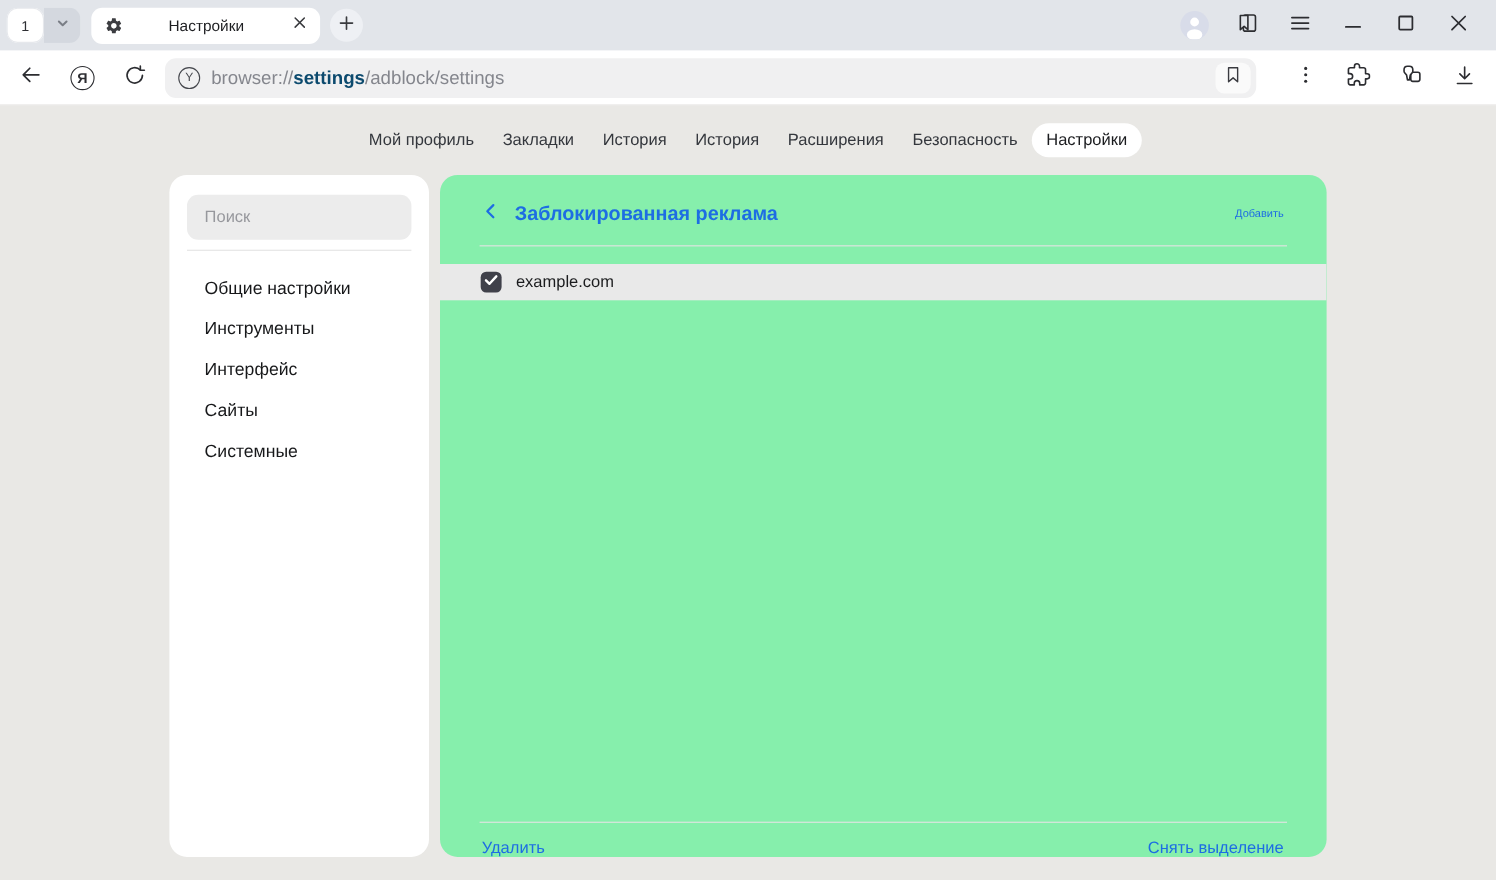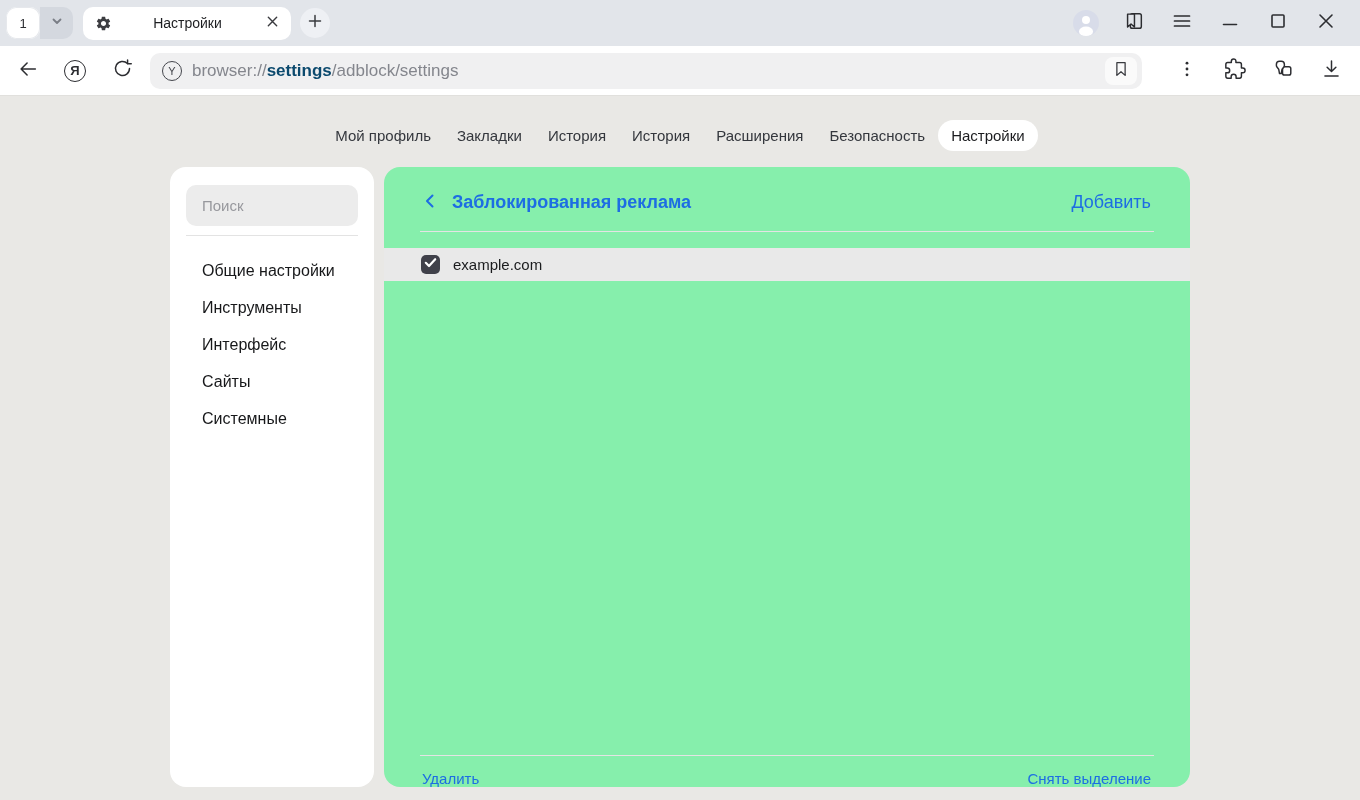--- a/index.html
+++ b/index.html
@@ -36,39 +36,39 @@
     display:flex; align-items:center; justify-content:center; font-size:11px; font-weight:500; color:#45474d; }
   .url-text { margin-left:10px; font-size:17px; color:#84868d; white-space:nowrap; }
   .url-text b { color:#0c4a6e; font-weight:700; }
   .url-spacer { flex:1; }
   .bookmark-btn { width:32px; height:28px; background:#fafafa; border-radius:8px;
     display:flex; align-items:center; justify-content:center; }
   .rbtn { width:32px; height:30px; display:flex; align-items:center; justify-content:center; margin-left:16px; flex:0 0 auto; }
 
   
   .content { height:704px; background:#e9e8e5; }
-  .navrow { display:flex; justify-content:center; align-items:center; padding-top:24px; }
+  .navrow { display:flex; justify-content:center; align-items:center; padding-top:16px; }
   .navtab { font-size:15px; color:#34373d; padding:7px 13px; border-radius:17px; white-space:nowrap; }
   .navtab.active { background:#ffffff; color:#1b1c1f; }
 
   .panels { display:flex; justify-content:center; gap:10px; margin-top:16px; }
-  .sidebar { width:204px; height:620px; background:#ffffff; border-radius:16px; padding-top:18px; }
+  .sidebar { width:236px; height:620px; background:#ffffff; border-radius:16px; padding-top:18px; }
   .search-wrap { margin:0 16px; height:41px; background:#ececec; border-radius:10px; display:flex; align-items:center; }
   .search-wrap input { width:100%; height:100%; background:transparent; border:none; outline:none;
     padding:0 16px; font-size:15px; color:#1b1c1e; font-family:"Liberation Sans", sans-serif; }
   .search-wrap input::placeholder { color:#97989d; }
   .sidebar-divider { margin:9px 16px 0; border-top:1px solid #e3e3e3; }
   .side-items { margin-top:16px; }
   .side-item { height:37px; line-height:37px; padding-left:32px; font-size:16px; color:#17181a; cursor:default; }
 
   .main { width:806px; height:620px; background:#86efac; border-radius:16px; display:flex; flex-direction:column; }
   .panel-header { display:flex; align-items:center; padding:25px 39px 0 38px; }
   .back-chevron { display:flex; align-items:center; margin-right:14px; }
   .panel-title { font-size:18px; font-weight:700; color:#1d6de3; }
-  .add-btn { margin-left:auto; font-size:18px; color:#1d6de3; }
+  .add-btn { margin-left:auto; font-size:10px; color:#1d6de3; }
   .panel-divider { margin:18px 36px 0; border-top:1px solid #e4e4e4; }
   .list { flex:1; margin-top:16px; overflow:hidden; }
   .row { height:33px; background:#e9e9e9; display:flex; align-items:center; padding-left:37px; }
   .checkbox { width:19px; height:19px; background:#40414a; border-radius:5px;
     display:flex; align-items:center; justify-content:center; flex:0 0 auto; }
   .domain { margin-left:13px; font-size:15px; color:#1b1c1e; }
   .footer-divider { margin:0 36px; border-top:1px solid #e4e4e4; }
   .panel-footer { display:flex; justify-content:space-between; padding:14px 39px 0 38px; font-size:15px; }
   .panel-footer span { color:#1d6de3; }
 </style>

